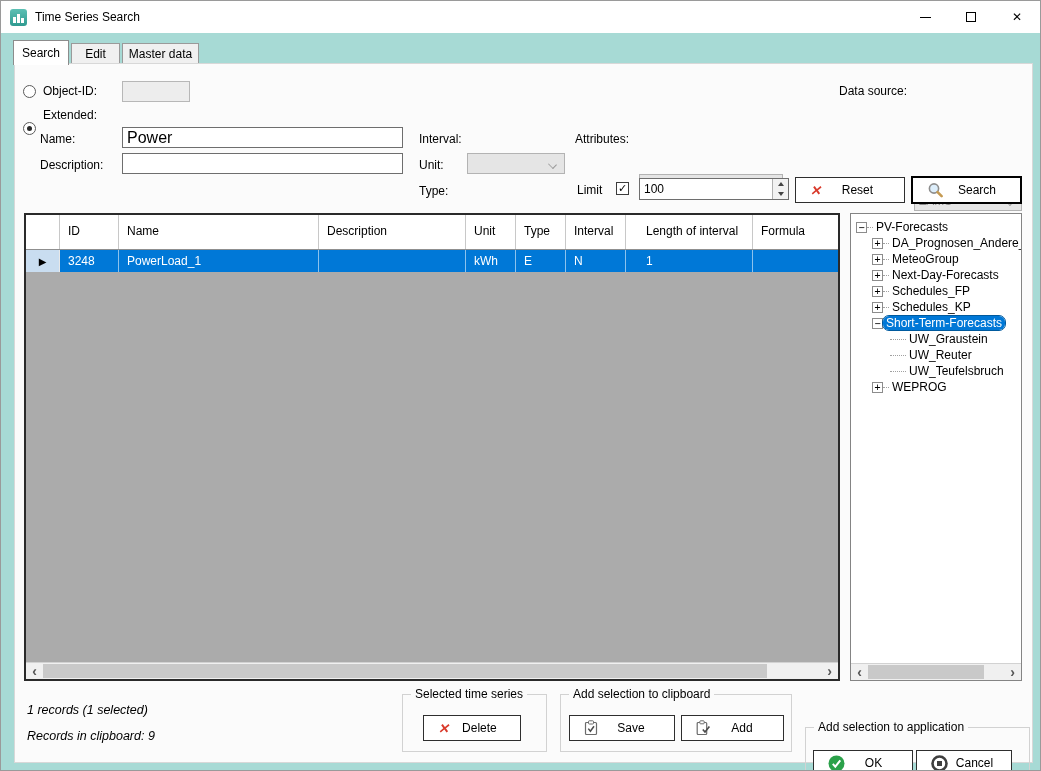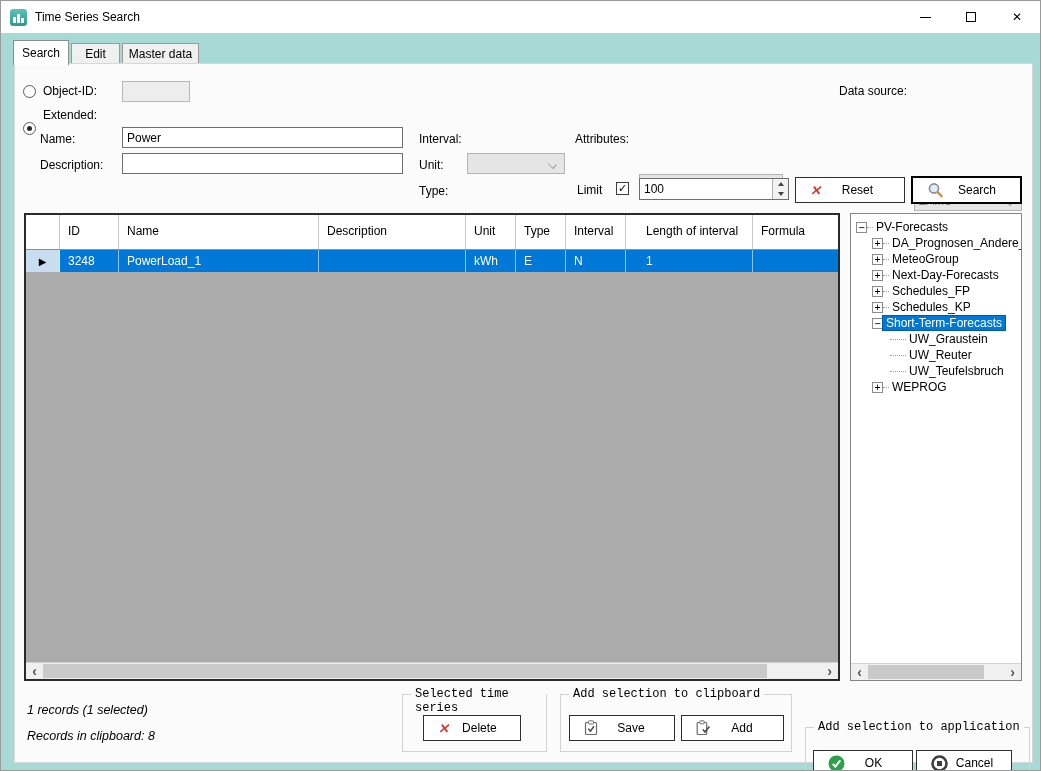--- a/index.html
+++ b/index.html
@@ -35,21 +35,21 @@
 
   
   .panel { position:absolute; left:13px; top:30px; width:1019px; height:700px; background:#fbfbfb; border:1px solid #d8d8d8; z-index:2; }
   .abs { position:absolute; }
   .lbl { white-space:nowrap; }
 
   
   .radio { width:13px; height:13px; border:1px solid #5a5a5a; border-radius:50%; background:#fff; position:relative; }
   .radio.checked::after { content:""; position:absolute; left:3px; top:3px; width:5px; height:5px; border-radius:50%; background:#2b2b2b; }
 
-  .txt { border:1px solid #6e6e6e; background:#fff; display:flex; align-items:center; padding:0 4px; font-size:12px; }
+  .txt { border:1px solid #6e6e6e; background:#fff; display:flex; align-items:center; padding:0 4px; font-size:16px; }
   .txt.disabled { background:#ededed; border-color:#b7b7b7; }
 
   .combo { background:#e5e5e5; border:1px solid #b3b3b3; position:relative; display:flex; align-items:center; padding:0 4px; color:#8a8a8a; }
   .combo::after { content:""; position:absolute; right:8px; top:7px; width:6px; height:6px;
                   border-right:1px solid #9a9a9a; border-bottom:1px solid #9a9a9a; transform:rotate(45deg) scaleY(.8); }
 
   .checkbox { width:13px; height:13px; border:1px solid #3c3c3c; background:#fff; display:flex; align-items:center; justify-content:center; font-size:11px; line-height:11px; }
 
   .spinner { border:1px solid #6e6e6e; background:#fff; display:flex; }
   .spinner .val { flex:1; display:flex; align-items:center; padding-left:4px; }
@@ -83,26 +83,26 @@
   
   .tree-panel { left:835px; top:149px; width:172px; height:468px; background:#fff; border:1px solid #848484; display:flex; flex-direction:column; }
   .tree-body { flex:1; padding-top:5px; overflow:hidden; }
   .tnode { height:16px; display:flex; align-items:center; white-space:nowrap; }
   .lv0 { padding-left:5px; } .lv1 { padding-left:21px; } .lv2 { padding-left:37px; }
   .expander { width:11px; height:11px; border:1px solid #8c8c8c; background:#fff; display:flex; align-items:center; justify-content:center;
               font-size:10px; line-height:9px; font-family:"DejaVu Sans Mono", monospace; flex:none; }
   .dots { width:6px; border-top:1px dotted #a0a0a0; flex:none; }
   .dots-long { width:16px; border-top:1px dotted #a0a0a0; flex:none; margin-left:2px; }
   .tlabel { padding:0 3px; }
-  .tlabel.sel { background:#0078d7; color:#fff; outline:1px solid #005a9e; }
+  .tlabel.sel { background:#0078d7; color:#fff; outline:1px solid #005a9e;border-radius:6px; }
 
   
   .status { font-style:italic; font-size:12.5px; }
   .groupbox { position:absolute; border:1px solid #d2d2d2; }
-  .groupbox .gtitle { position:absolute; top:-8px; left:8px; background:#fbfbfb; padding:0 4px; font-size:12px;font-family:Liberation Mono, monospace; }
+  .groupbox .gtitle { position:absolute; top:-8px; left:8px; background:#fbfbfb; padding:0 4px; font-size:12px; }
 
   .ok-ic, .cancel-ic { width:17px; height:17px; }
 </style>
 </head>
 <body>
 
 <div class="window">
 
   <div class="titlebar">
     <div class="app-icon">
@@ -280,21 +280,21 @@
         <div class="hscroll">
           <div class="sb-btn">‹</div>
           <div class="sb-track">
               <div class="sb-thumb" style="left:0; width:85%;"></div>
             </div>
           <div class="sb-btn">›</div>
         </div>
       </div>
 
       <div class="abs status" style="left:12px; top:639px;">1 records (1 selected)</div>
-      <div class="abs status" style="left:12px; top:665px;">Records in clipboard: 8</div>
+      <div class="abs status" style="left:12px; top:665px;">Records in clipboard: 9</div>
 
       <div class="groupbox" style="left:387px; top:630px; width:145px; height:58px;">
         <span class="gtitle">Selected time series</span>
         <div class="btn" style="position:absolute; left:20px; top:20px; width:98px; height:26px;">
           <span class="ic red-x">✕</span>
           <span class="cap">Delete</span>
         </div>
       </div>
 
       <div class="groupbox" style="left:545px; top:630px; width:232px; height:58px;">

